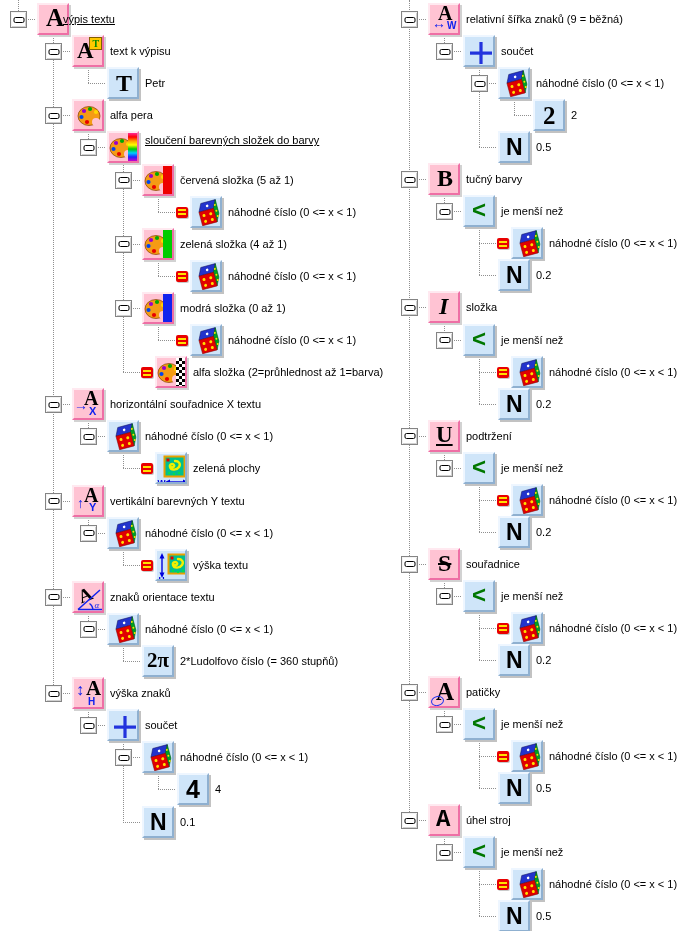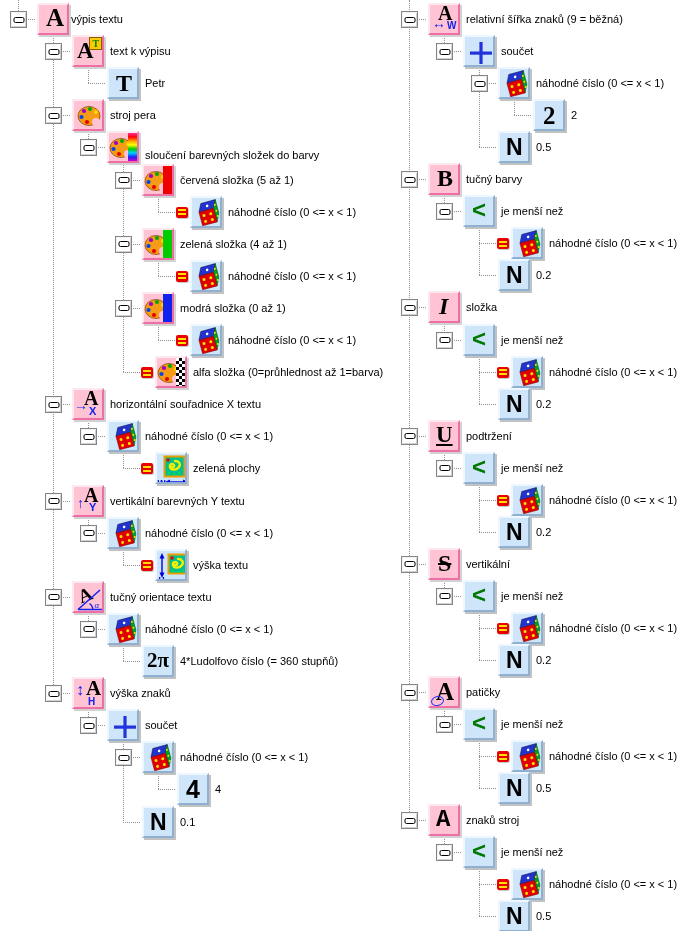--- a/index.html
+++ b/index.html
@@ -44,21 +44,21 @@
     <div class="vline" style="left: 88px; top: 709.1px; height: 16.1px;"></div>
     <div class="vline" style="left: 123px; top: 741.2px; height: 80.3px;"></div>
     <div class="vline" style="left: 158px; top: 773.3px; height: 16.1px;"></div>
     <div class="hline" style="top: 19px; left: 26px; width: 9px;"></div>
     <div class="ebox" style="left: 10px; top: 11px;">
       <span class="minus"></span>
     </div>
     <div class="icon pink" style="left: 37px; top: 3px;">
       <span class="g" style="left:7px;top:0;font-size:25px">A</span>
     </div>
-    <div class="lbl" style="left: 71px; top: 19px;">výpis textu</div>
+    <div class="lbl" style="left: 63px; top: 19px; text-decoration: underline;">výpis textu</div>
     <div class="hline" style="top: 51.1px; left: 61px; width: 9px;"></div>
     <div class="ebox" style="left: 45px; top: 43.1px;">
       <span class="minus"></span>
     </div>
     <div class="icon pink" style="left: 72px; top: 35.1px;">
       <span class="g" style="left:3px;top:2px;font-size:23px">A</span>
       <span style="position:absolute;right:0;top:0;width:13px;height:13px;background:#ffc800;border:1px solid #806000;box-sizing:border-box">
         <span class="g" style="left:2.5px;top:1px;font-size:10px;color:#008800">T</span>
       </span>
     </div>
@@ -76,38 +76,38 @@
       <svg viewBox="0 0 32 32" style="position:absolute;left:1px;top:0;width:32px;height:32px">
 <ellipse cx="14" cy="15" rx="11" ry="9.5" fill="#f59b14" stroke="#804000" stroke-width="0.7"></ellipse>
 <circle cx="21" cy="21" r="4" fill="#ffc3d3"></circle>
         <circle cx="9" cy="10" r="2.1" fill="#9900cc"></circle>
 <circle cx="15" cy="8" r="2.1" fill="#00a800"></circle>
         <circle cx="21" cy="11" r="2.1" fill="#ffd700"></circle>
 <circle cx="6.5" cy="16" r="2.1" fill="#0044ee"></circle>
         <circle cx="12" cy="21" r="2.1" fill="#e80000"></circle>
       </svg>
     </div>
-    <div class="lbl" style="left: 110px; top: 115.3px;">stroj pera</div>
+    <div class="lbl" style="left: 110px; top: 115.3px;">alfa pera</div>
     <div class="hline" style="top: 147.4px; left: 96px; width: 9px;"></div>
     <div class="ebox" style="left: 80px; top: 139.4px;">
       <span class="minus"></span>
     </div>
     <div class="icon pink" style="left: 107px; top: 131.4px;">
       <svg viewBox="0 0 32 32" style="position:absolute;left:-2px;top:0;width:32px;height:32px">
 <ellipse cx="14" cy="15" rx="11" ry="9.5" fill="#f59b14" stroke="#804000" stroke-width="0.7"></ellipse>
 <circle cx="21" cy="21" r="4" fill="#ffc3d3"></circle>
         <circle cx="9" cy="10" r="2.1" fill="#9900cc"></circle>
 <circle cx="15" cy="8" r="2.1" fill="#00a800"></circle>
         <circle cx="21" cy="11" r="2.1" fill="#ffd700"></circle>
 <circle cx="6.5" cy="16" r="2.1" fill="#0044ee"></circle>
         <circle cx="12" cy="21" r="2.1" fill="#e80000"></circle>
       </svg>
       <span class="strip" style="background:linear-gradient(180deg,#ff2a9a,#ff0000,#ffa000,#ffff00,#00cc00,#00ccff,#2222ff,#cc00cc)"></span>
     </div>
-    <div class="lbl" style="left: 145px; top: 155px;">sloučení barevných složek do barvy</div>
+    <div class="lbl" style="left: 145px; top: 140px; text-decoration: underline;">sloučení barevných složek do barvy</div>
     <div class="hline" style="top: 179.5px; left: 131px; width: 9px;"></div>
     <div class="ebox" style="left: 115px; top: 171.5px;">
       <span class="minus"></span>
     </div>
     <div class="icon pink" style="left: 142px; top: 163.5px;">
       <svg viewBox="0 0 32 32" style="position:absolute;left:-2px;top:0;width:32px;height:32px">
 <ellipse cx="14" cy="15" rx="11" ry="9.5" fill="#f59b14" stroke="#804000" stroke-width="0.7"></ellipse>
 <circle cx="21" cy="21" r="4" fill="#ffc3d3"></circle>
         <circle cx="9" cy="10" r="2.1" fill="#9900cc"></circle>
 <circle cx="15" cy="8" r="2.1" fill="#00a800"></circle>
@@ -231,21 +231,21 @@
 <ellipse cx="14" cy="15" rx="11" ry="9.5" fill="#f59b14" stroke="#804000" stroke-width="0.7"></ellipse>
 <circle cx="21" cy="21" r="4" fill="#ffc3d3"></circle>
         <circle cx="9" cy="10" r="2.1" fill="#9900cc"></circle>
 <circle cx="15" cy="8" r="2.1" fill="#00a800"></circle>
         <circle cx="21" cy="11" r="2.1" fill="#ffd700"></circle>
 <circle cx="6.5" cy="16" r="2.1" fill="#0044ee"></circle>
         <circle cx="12" cy="21" r="2.1" fill="#e80000"></circle>
       </svg>
       <span class="strip" style="background:conic-gradient(#000 90deg,#fff 90deg 180deg,#000 180deg 270deg,#fff 270deg);background-size:6px 6px"></span>
     </div>
-    <div class="lbl" style="left: 193px; top: 372.1px;">alfa složka (0=průhlednost až 1=barva)</div>
+    <div class="lbl" style="left: 193px; top: 372.1px;">alfa složka (2=průhlednost až 1=barva)</div>
     <div class="hline" style="top: 404.2px; left: 61px; width: 9px;"></div>
     <div class="ebox" style="left: 45px; top: 396.2px;">
       <span class="minus"></span>
     </div>
     <div class="icon pink" style="left: 72px; top: 388.2px;">
       <span class="g" style="left:10px;top:-2px;font-size:20px">A</span>
       <span class="g" style="left:0;top:9px;font-size:14px;color:#1122ee">→</span>
       <span class="g" style="left:15px;top:16px;font-size:11px;color:#1122ee;font-family:'Liberation Sans',sans-serif">X</span>
     </div>
     <div class="lbl" style="left: 110px; top: 404.2px;">horizontální souřadnice X textu</div>
@@ -349,21 +349,21 @@
     </div>
     <div class="icon pink" style="left: 72px; top: 580.8px;">
       <svg viewBox="0 0 32 32" style="position:absolute;left:0;top:0;width:32px;height:32px">
 <text x="5" y="19" font-size="19" font-weight="bold" font-family="Liberation Serif,serif" transform="rotate(-22 10 14)">A</text>
 <line x1="4" y1="26.5" x2="29" y2="26.5" stroke="#1122ee" stroke-width="1.5"></line>
 <line x1="4" y1="26.5" x2="26" y2="7" stroke="#1122ee" stroke-width="1.5"></line>
 <path d="M 19,26.5 A 8,8 0 0 0 15.5,20.5" fill="none" stroke="#1122ee" stroke-width="1.2"></path>
 <text x="20.5" y="25" font-size="9" fill="#1122ee" font-style="italic" font-family="Liberation Serif,serif">α</text>
       </svg>
     </div>
-    <div class="lbl" style="left: 110px; top: 596.8px;">tučný orientace textu</div>
+    <div class="lbl" style="left: 110px; top: 596.8px;">znaků orientace textu</div>
     <div class="hline" style="top: 628.9px; left: 96px; width: 9px;"></div>
     <div class="ebox" style="left: 80px; top: 620.9px;">
       <span class="minus"></span>
     </div>
     <div class="icon blue" style="left: 107px; top: 612.9px;">
       <svg viewBox="0 0 32 32" style="position:absolute;left:0;top:0;width:32px;height:32px">
 <g transform="rotate(-15 16 17)">
 <polygon points="8,12 23,12 27,4 12,4" fill="#2233cc" stroke="#101060" stroke-width="0.5"></polygon>
 <polygon points="23,12 27,4 27,18 23,26" fill="#00a020" stroke="#005010" stroke-width="0.5"></polygon>
 <rect x="8" y="12" width="15" height="14" fill="#e00000" stroke="#800000" stroke-width="0.5"></rect>
@@ -376,21 +376,21 @@
 <circle cx="25.2" cy="15" r="1" fill="#ffe000"></circle>
           <circle cx="25.2" cy="20.5" r="1" fill="#ffe000"></circle>
         </g>
       </svg>
     </div>
     <div class="lbl" style="left: 145px; top: 628.9px;">náhodné číslo (0 &lt;= x &lt; 1)</div>
     <div class="hline" style="top: 661px; left: 123px; width: 17px;"></div>
     <div class="icon blue" style="left: 142px; top: 645px;">
       <span class="g" style="left:3px;top:3px;font-size:21px">2π</span>
     </div>
-    <div class="lbl" style="left: 180px; top: 661px;">4*Ludolfovo číslo (= 360 stupňů)</div>
+    <div class="lbl" style="left: 180px; top: 661px;">2*Ludolfovo číslo (= 360 stupňů)</div>
     <div class="hline" style="top: 693.1px; left: 61px; width: 9px;"></div>
     <div class="ebox" style="left: 45px; top: 685.1px;">
       <span class="minus"></span>
     </div>
     <div class="icon pink" style="left: 72px; top: 677.1px;">
       <span class="g" style="left:2px;top:3px;font-size:16px;color:#1122ee">↕</span>
       <span class="g" style="left:12px;top:-1px;font-size:21px">A</span>
       <span class="g" style="left:14px;top:18px;font-size:10px;color:#1122ee;font-family:'Liberation Sans',sans-serif">H</span>
     </div>
     <div class="lbl" style="left: 110px; top: 693.1px;">výška znaků</div>
@@ -638,21 +638,21 @@
       <span class="g" style="left:6px;top:3px;font-size:23px;font-family:'Liberation Sans',sans-serif">N</span>
     </div>
     <div class="lbl" style="left: 536px; top: 531.8px;">0.2</div>
     <div class="hline" style="top: 563.85px; left: 417px; width: 9px;"></div>
     <div class="ebox" style="left: 401px; top: 555.85px;">
       <span class="minus"></span>
     </div>
     <div class="icon pink" style="left: 428px; top: 547.85px;">
       <span class="g" style="left:8px;top:1px;font-size:24px;text-decoration:line-through">S</span>
     </div>
-    <div class="lbl" style="left: 466px; top: 563.85px;">vertikální</div>
+    <div class="lbl" style="left: 466px; top: 563.85px;">souřadnice</div>
     <div class="hline" style="top: 595.9px; left: 452px; width: 9px;"></div>
     <div class="ebox" style="left: 436px; top: 587.9px;">
       <span class="minus"></span>
     </div>
     <div class="icon blue" style="left: 463px; top: 579.9px;">
       <span class="g" style="left:7px;top:1px;font-size:24px;color:#007700;font-family:'Liberation Sans',sans-serif">&lt;</span>
     </div>
     <div class="lbl" style="left: 501px; top: 595.9px;">je menší než</div>
     <div class="hline" style="top: 627.95px; left: 479px; width: 17px;"></div>
     <div class="badge" style="left: 497px; top: 622.95px;">
@@ -727,21 +727,21 @@
       <span class="g" style="left:6px;top:3px;font-size:23px;font-family:'Liberation Sans',sans-serif">N</span>
     </div>
     <div class="lbl" style="left: 536px; top: 788.2px;">0.5</div>
     <div class="hline" style="top: 820.25px; left: 417px; width: 9px;"></div>
     <div class="ebox" style="left: 401px; top: 812.25px;">
       <span class="minus"></span>
     </div>
     <div class="icon pink" style="left: 428px; top: 804.25px;">
       <span class="g" style="left:6px;top:2px;font-size:24px;font-family:'Liberation Mono',monospace">A</span>
     </div>
-    <div class="lbl" style="left: 466px; top: 820.25px;">znaků stroj</div>
+    <div class="lbl" style="left: 466px; top: 820.25px;">úhel stroj</div>
     <div class="hline" style="top: 852.3px; left: 452px; width: 9px;"></div>
     <div class="ebox" style="left: 436px; top: 844.3px;">
       <span class="minus"></span>
     </div>
     <div class="icon blue" style="left: 463px; top: 836.3px;">
       <span class="g" style="left:7px;top:1px;font-size:24px;color:#007700;font-family:'Liberation Sans',sans-serif">&lt;</span>
     </div>
     <div class="lbl" style="left: 501px; top: 852.3px;">je menší než</div>
     <div class="hline" style="top: 884.35px; left: 479px; width: 17px;"></div>
     <div class="badge" style="left: 497px; top: 879.35px;">

